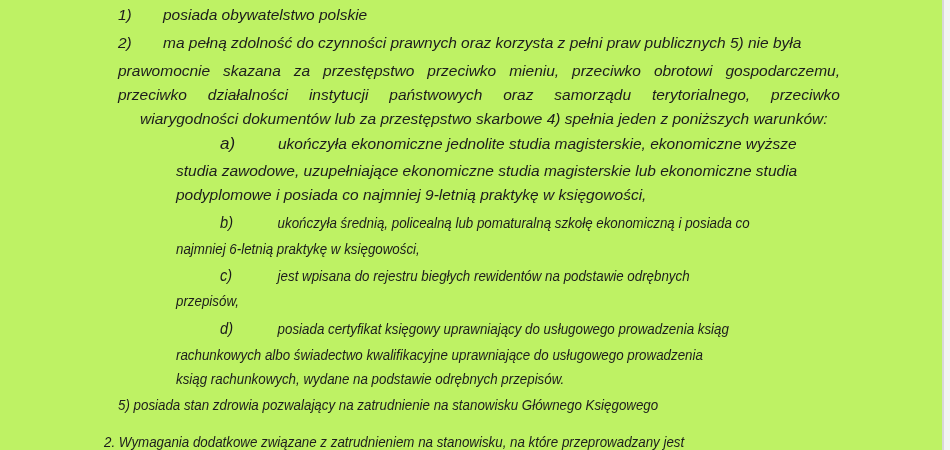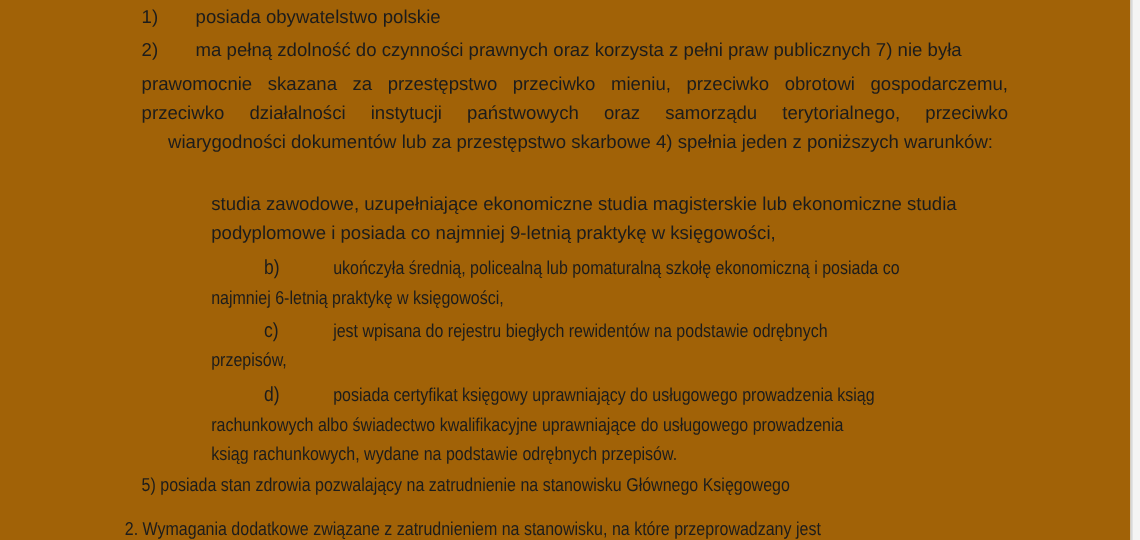--- a/index.html
+++ b/index.html
@@ -13,21 +13,22 @@
     overflow: hidden;
     position: relative;
     font-family: "Liberation Sans", "DejaVu Sans", sans-serif;
     color: #1a1a1a;
   }
   .page {
     position: absolute;
     left: 0; top: 0;
     width: 942px;
     height: 450px;
-    background: #a16207;
+    background: #bef264;
+    font-style: italic;
   }
   .page-edge {
     position: absolute;
     left: 942px; top: 0;
     width: 2px; height: 450px;
     background: #d8d8d8;
   }
   .page-gutter {
     position: absolute;
     left: 944px; top: 0;
@@ -60,26 +61,29 @@
 </head>
 <body>
 
 <div class="page">
 
   <div class="line" style="left:118px; top:5px;">
     <span class="marker" style="width:45px;">1)</span><span>posiada obywatelstwo polskie</span>
   </div>
 
   <div class="line" style="left:118px; top:33px;">
-    <span class="marker" style="width:45px;">2)</span><span>ma pełną zdolność do czynności prawnych oraz korzysta z pełni praw publicznych 7) nie była</span>
+    <span class="marker" style="width:45px;">2)</span><span>ma pełną zdolność do czynności prawnych oraz korzysta z pełni praw publicznych 5) nie była</span>
   </div>
   <div class="line justify" style="left:118px; top:61px; width:722px;">prawomocnie skazana za przestępstwo przeciwko mieniu, przeciwko obrotowi gospodarczemu,</div>
   <div class="line justify" style="left:118px; top:85px; width:722px;">przeciwko działalności instytucji państwowych oraz samorządu terytorialnego, przeciwko</div>
   <div class="line" style="left:118px; top:109px;margin-left:22px;">wiarygodności dokumentów lub za przestępstwo skarbowe 4) spełnia jeden z poniższych warunków:</div>
 
+  <div class="line" style="left:220px; top:134px;">
+    <span class="lettermark" style="width:58px;">a)</span><span>ukończyła ekonomiczne jednolite studia magisterskie, ekonomiczne wyższe</span>
+  </div>
   <div class="line" style="left:176px; top:161px;">studia zawodowe, uzupełniające ekonomiczne studia magisterskie lub ekonomiczne studia</div>
   <div class="line" style="left:176px; top:185px;">podyplomowe i posiada co najmniej 9-letnią praktykę w księgowości,</div>
 
   <div class="line cond" style="left:220px; top:213px; transform:scaleX(0.86);">
     <span class="lettermark" style="width:67px;">b)</span><span>ukończyła średnią, policealną lub pomaturalną szkołę ekonomiczną i posiada co</span>
   </div>
   <div class="line cond" style="left:176px; top:239px; transform:scaleX(0.86);">najmniej 6-letnią praktykę w księgowości,</div>
 
   <div class="line cond" style="left:220px; top:266px; transform:scaleX(0.86);">
     <span class="lettermark" style="width:67px;">c)</span><span>jest wpisana do rejestru biegłych rewidentów na podstawie odrębnych</span>

